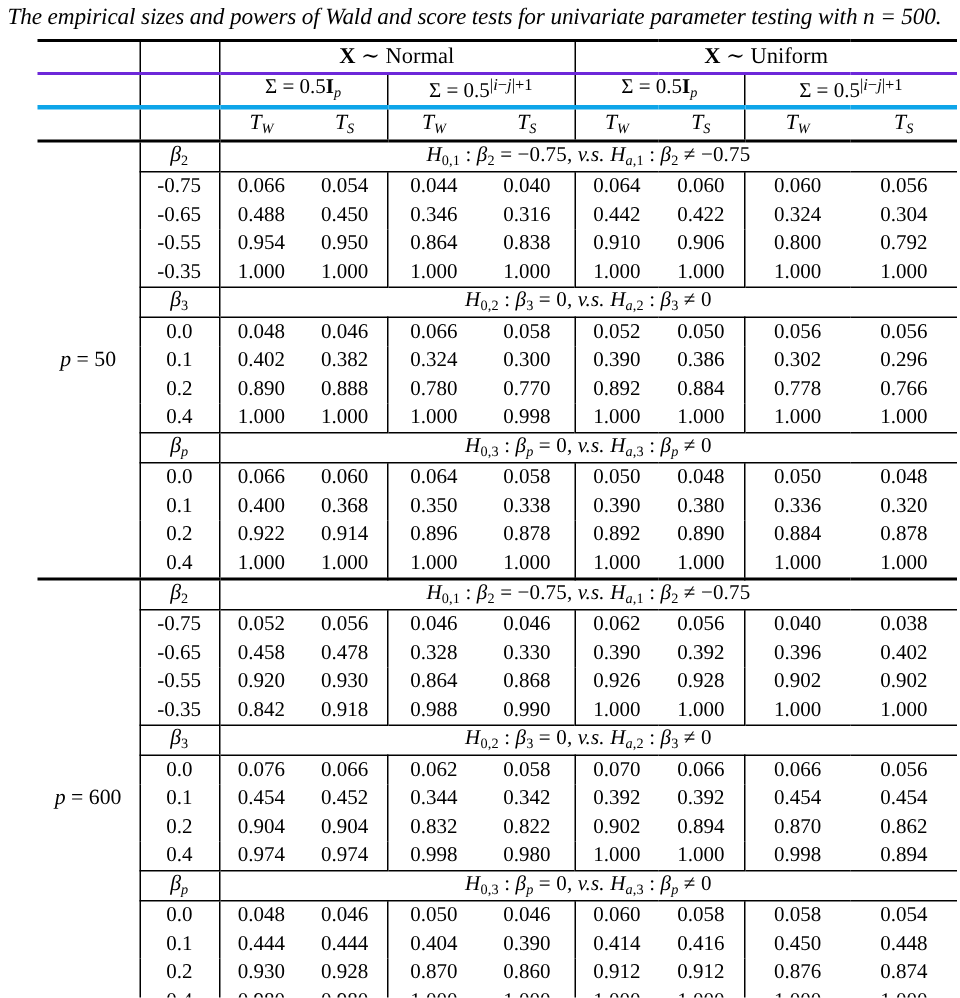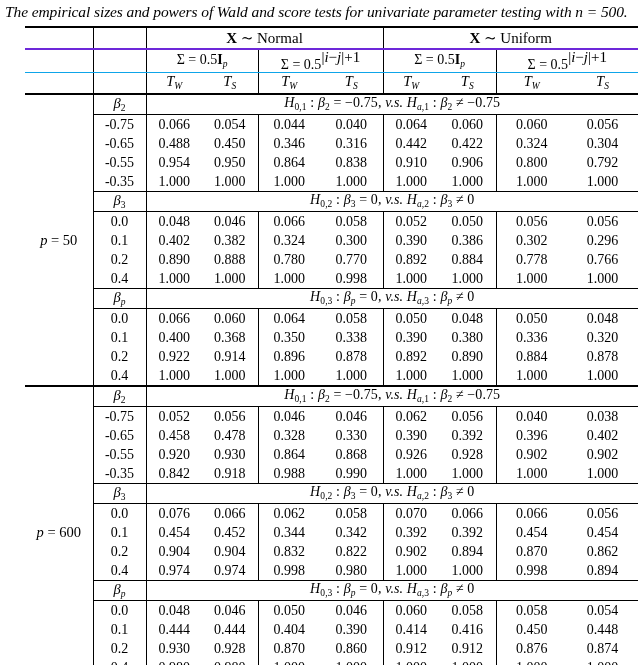--- a/index.html
+++ b/index.html
@@ -36,29 +36,29 @@
     padding: 0;
     height: 19px;
     font-size: 14px;
     line-height: 1;
     overflow: hidden;
     white-space: nowrap;
   }
   thead td { height: 20px; }
   .vl { border-left: 1px solid #000; }
   .row-dist td  { border-bottom: 2px solid #6d28d9; font-size: 15px; }
-  .row-sigma td { border-bottom: 1px solid #0ea5e9; font-size: 14px; }
+  .row-sigma td { border-bottom: 3px solid #0ea5e9; font-size: 14px; }
   .row-tests td { border-bottom: 2px solid #000; font-size: 14.5px; }
   tr.hyp td { border-top: 1px solid #000; border-bottom: 1px solid #000; }
   tr.block-start td { border-top: 2px solid #000; }
   .pcell { border-right: 1px solid #000; font-size: 14.5px; }
   .beta { font-size: 14.5px; }
   .hypcell { font-size: 14px; letter-spacing: 0.1px; margin-top: 12px; }
   sub { font-size: 9.5px; vertical-align: -0.3em; }
-  sup { font-size: 15px; vertical-align: 0.45em; }
+  sup { font-size: 11px; vertical-align: 0.45em; }
   i { font-style: italic; }
   b { font-weight: bold; }
 </style>
 </head>
 <body>
 
 <div class="caption">The empirical sizes and powers of Wald and score tests for univariate parameter testing with n = 500.</div>
 
 <table id="results-table">
   <colgroup>

